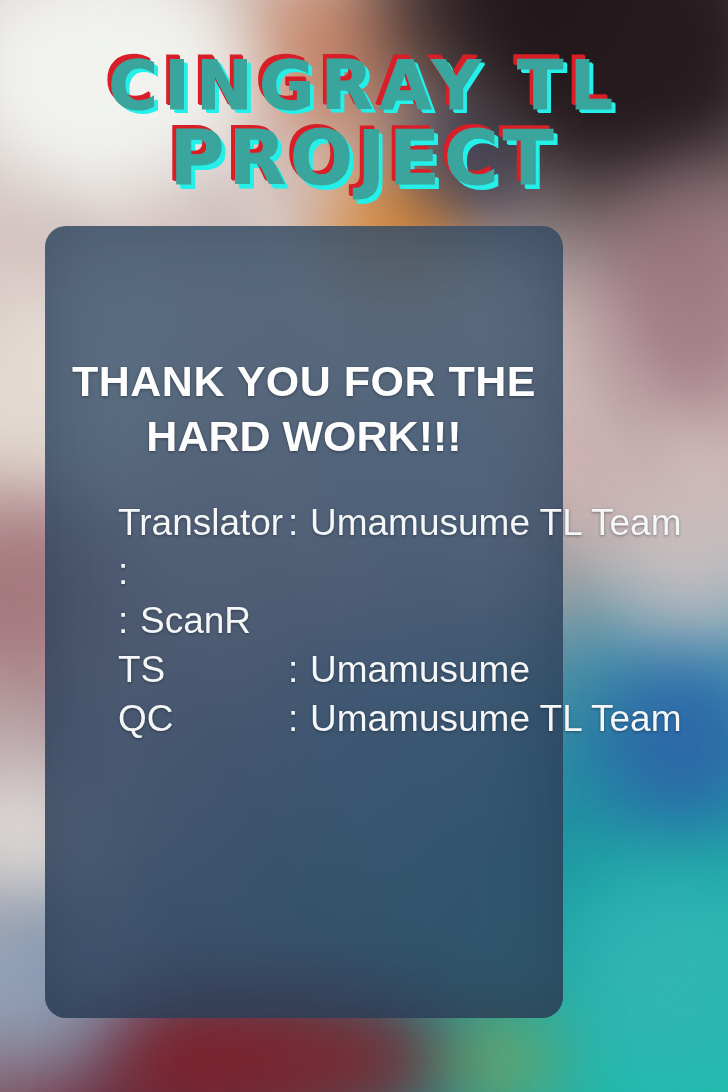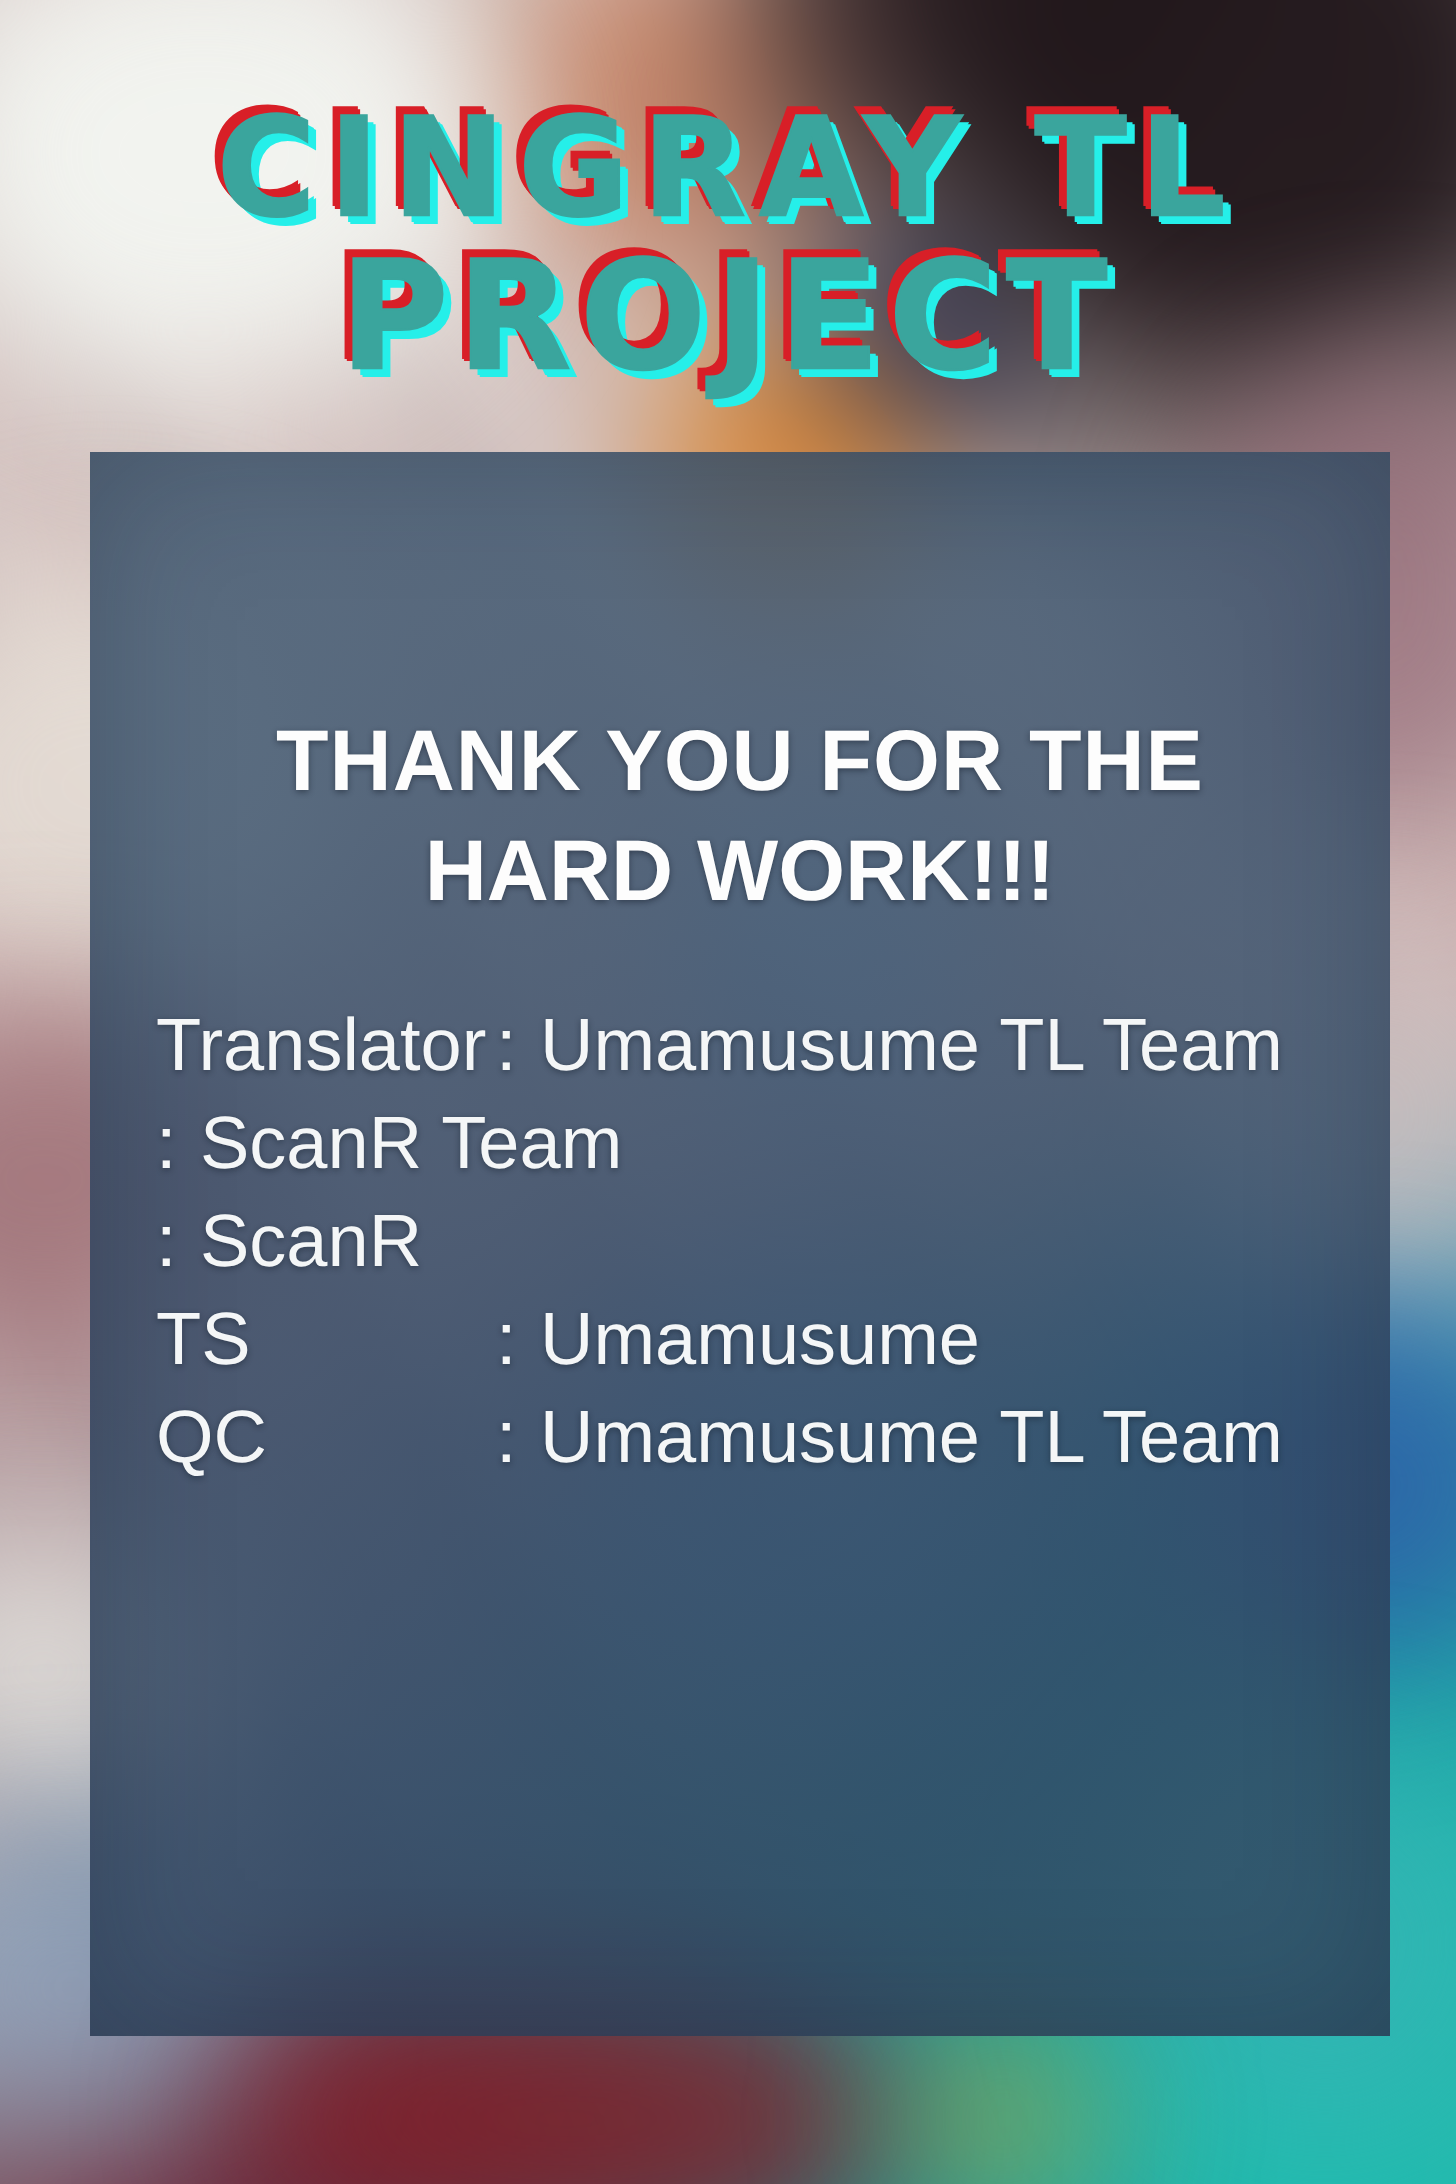--- a/index.html
+++ b/index.html
@@ -95,27 +95,28 @@
     transform:scaleX(1.12) scaleY(1.14);
     transform-origin:center;
   }
   .logo-line.l1 { font-size:60px; letter-spacing:6px; }
   .logo-line.l2 { font-size:66px; letter-spacing:4px; margin-top:14px; }
 
   
   .panel {
     position:absolute;
     left:45px; top:226px;
-    width:650px; height:792px;
+    width:518px; height:792px;
     background:linear-gradient(180deg,
         rgba(66,90,114,.84) 0%,
         rgba(60,84,110,.83) 30%,
         rgba(52,74,102,.83) 62%,
         rgba(50,70,96,.84) 100%);
     box-shadow:inset 0 0 70px rgba(18,30,48,.28);
+    border-radius:21px;
   }
 
   .panel-heading {
     position:absolute;
     left:0; right:0; top:128px;
     text-align:center;
     color:#fdfdfd;
     font-weight:bold;
     font-size:43px;
     letter-spacing:.5px;
@@ -128,21 +129,21 @@
   .credits {
     position:absolute;
     left:33px; top:272px;
     color:#f4f6f7;
     font-size:37px;
     line-height:49px;
     font-weight:normal;
     text-shadow:0 1px 3px rgba(10,18,30,.42);
     white-space:nowrap;
   }
-  .credit-row { display:flex; align-items:baseline; }
+  .credit-row { display:flex; align-items:baseline;margin-left:40px; }
   .credit-role  { width:170px; flex:0 0 170px; }
   .credit-colon { width:22px;  flex:0 0 22px; }
   .credit-name  { flex:0 0 auto; }
 </style>
 </head>
 <body>
 
 <div id="page">
 
   <div class="bg-layer">
@@ -177,21 +178,20 @@
     <div class="credits">
 
       <div class="credit-row">
         <span class="credit-role">Translator</span>
         <span class="credit-colon">:</span>
         <span class="credit-name">Umamusume TL Team</span>
       </div>
 
       <div class="credit-row">
         <span class="credit-colon">:</span>
-        <span class="credit-name">ScanR Team</span>
       </div>
 
       <div class="credit-row">
         <span class="credit-colon">:</span>
         <span class="credit-name">ScanR</span>
       </div>
 
       <div class="credit-row">
         <span class="credit-role">TS</span>
         <span class="credit-colon">:</span>

